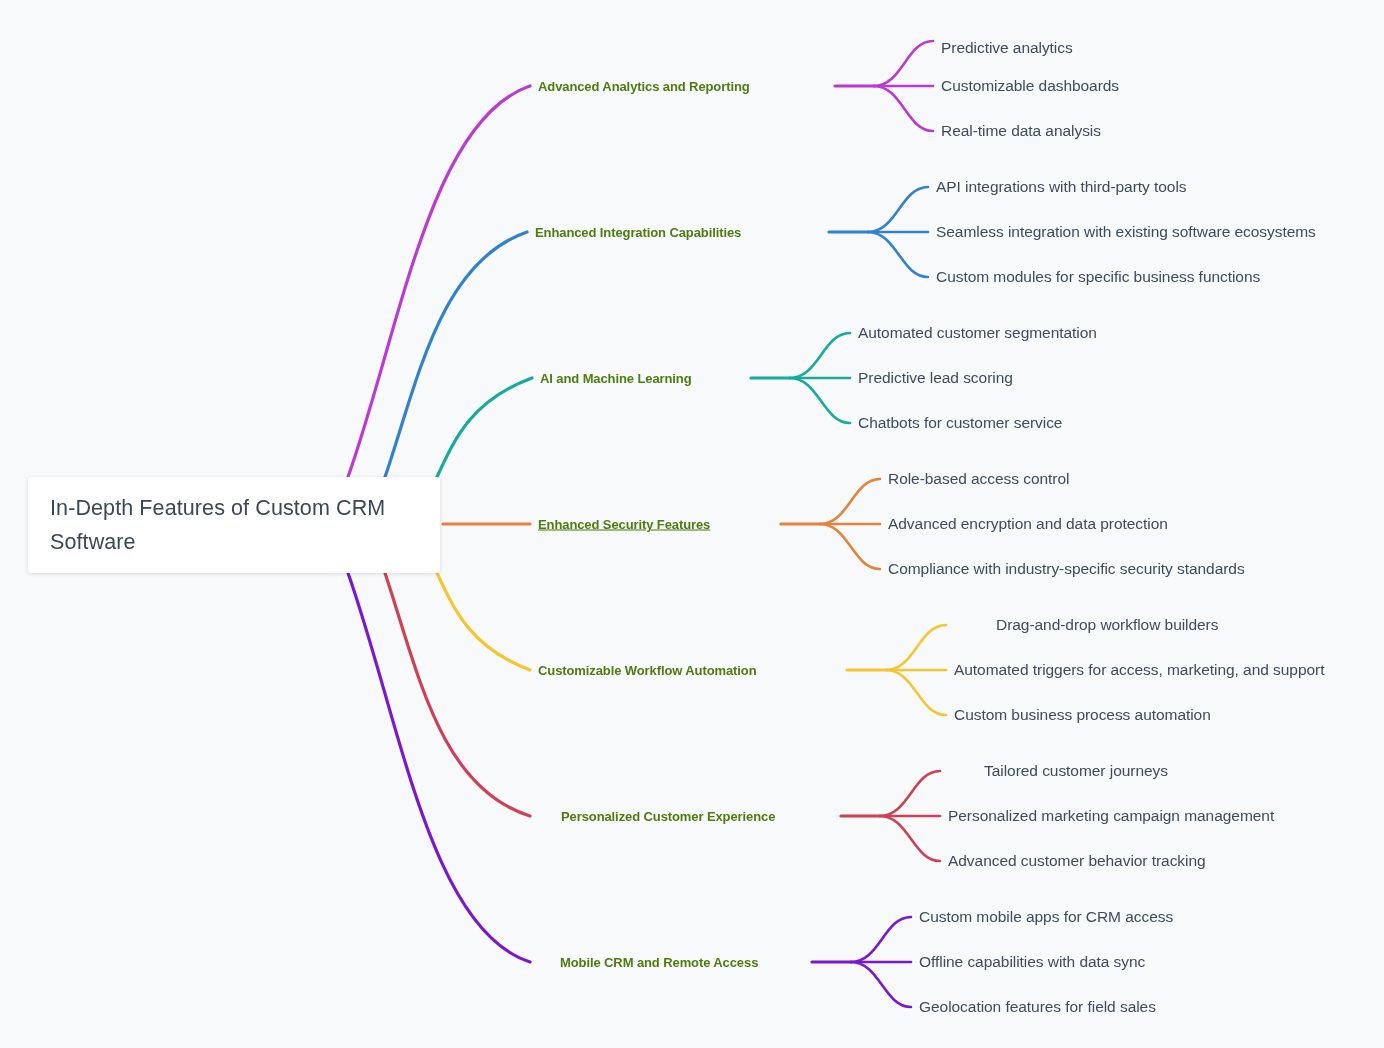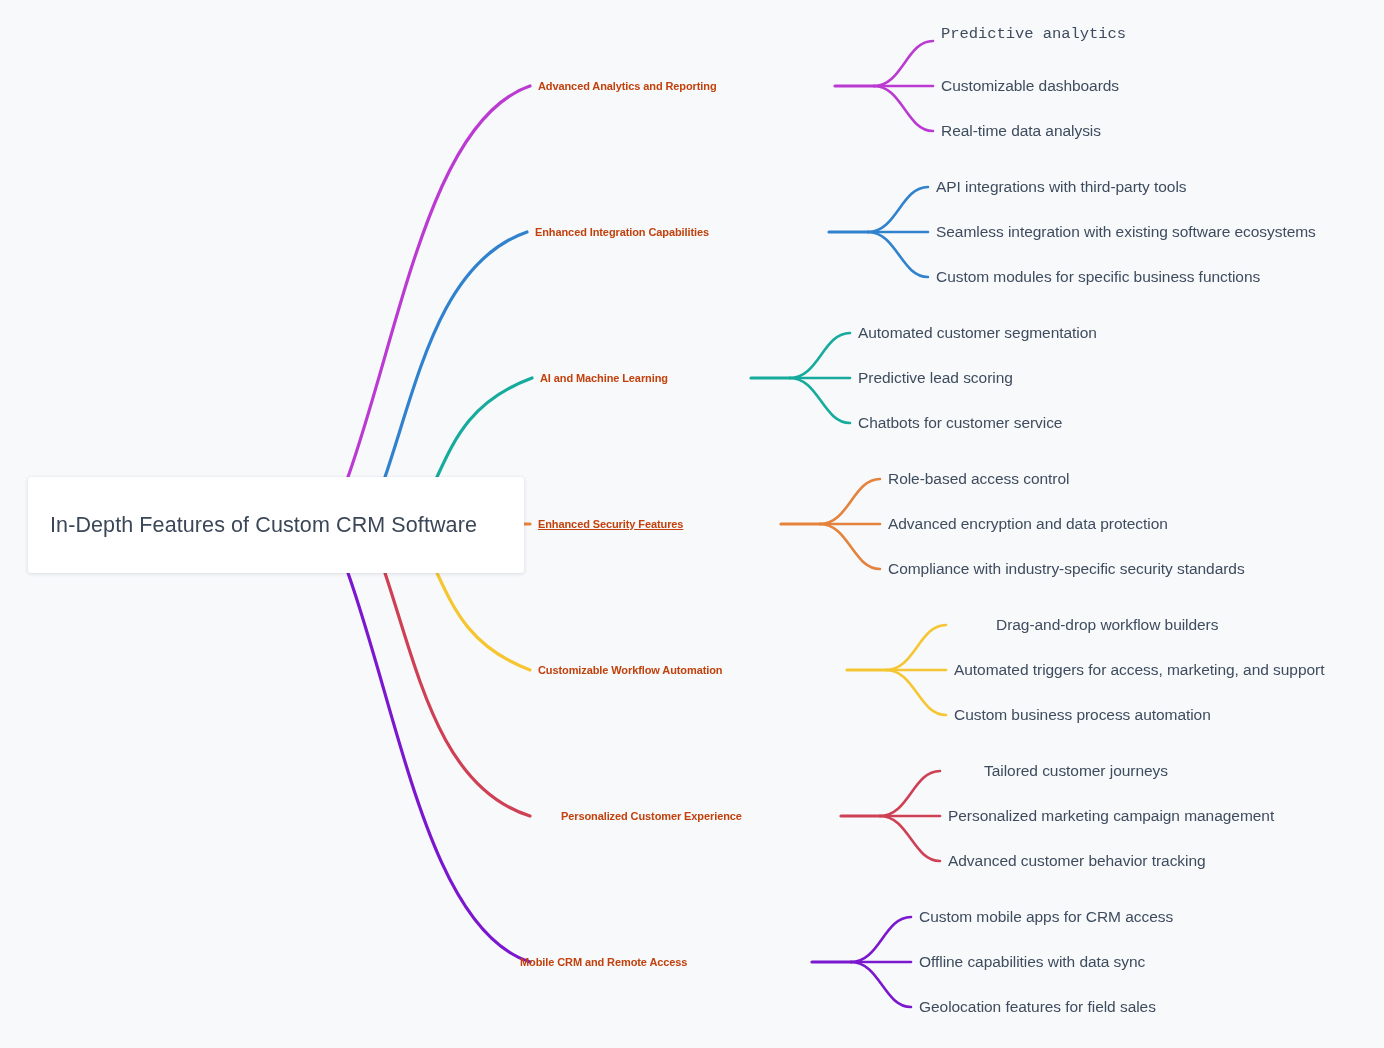--- a/index.html
+++ b/index.html
@@ -19,43 +19,43 @@
     position: absolute;
     left: 0; top: 0;
     width: 1384px;
     height: 1048px;
     pointer-events: none;
   }
   .root-node {
     position: absolute;
     left: 28px;
     top: 477px;
-    width: 496px;
+    width: 412px;
     height: 96px;
     box-sizing: border-box;
     background: #ffffff;
     border-radius: 3px;
     box-shadow: 0 1px 4px rgba(35,50,70,0.13), 0 0 1px rgba(35,50,70,0.10);
     display: flex;
     align-items: center;
     padding: 0 22px;
     z-index: 4;
   }
   .root-label {
     font-size: 21.5px;
     line-height: 34px;
     color: #3b4758;
     font-weight: 400;
     letter-spacing: 0.1px;
   }
   .branch-label {
     position: absolute;
-    font-size: 11px;
+    font-size: 13px;
     font-weight: bold;
-    color: #c2410c;
+    color: #4d7c0f;
     white-space: nowrap;
     transform: translateY(-50%);
     letter-spacing: -0.1px;
     z-index: 3;
   }
   .leaf-label {
     position: absolute;
     font-size: 15.5px;
     font-weight: 400;
     color: #3f4c5e;
@@ -107,21 +107,21 @@
       <path d="M 851 962 L 911 962" fill="none" stroke="#7b18cf" stroke-width="2.6" stroke-linecap="round"></path>
       <path d="M 851 962 C 879.8 962, 884 1007, 911 1007" fill="none" stroke="#7b18cf" stroke-width="2.6" stroke-linecap="round"></path>
     </svg>
 
   <div class="root-node">
     <div class="root-label">In-Depth Features of Custom CRM Software</div>
   </div>
 
   <div id="labels">
       <div class="branch-label" style="left: 538px; top: 86px;">Advanced Analytics and Reporting</div>
-      <div class="leaf-label" style="left: 941px; top: 34px; font-family: Liberation Mono, monospace;">Predictive analytics</div>
+      <div class="leaf-label" style="left: 941px; top: 48px;">Predictive analytics</div>
       <div class="leaf-label" style="left: 941px; top: 86px;">Customizable dashboards</div>
       <div class="leaf-label" style="left: 941px; top: 131px;">Real-time data analysis</div>
       <div class="branch-label" style="left: 535px; top: 232px;">Enhanced Integration Capabilities</div>
       <div class="leaf-label" style="left: 936px; top: 187px; text-align: right;">API integrations with third-party tools</div>
       <div class="leaf-label" style="left: 936px; top: 232px;">Seamless integration with existing software ecosystems</div>
       <div class="leaf-label" style="left: 936px; top: 277px;">Custom modules for specific business functions</div>
       <div class="branch-label" style="left: 540px; top: 378px;">AI and Machine Learning</div>
       <div class="leaf-label" style="left: 858px; top: 333px;">Automated customer segmentation</div>
       <div class="leaf-label" style="left: 858px; top: 378px;">Predictive lead scoring</div>
       <div class="leaf-label" style="left: 858px; top: 423px;">Chatbots for customer service</div>
@@ -130,19 +130,19 @@
       <div class="leaf-label" style="left: 888px; top: 524px;">Advanced encryption and data protection</div>
       <div class="leaf-label" style="left: 888px; top: 569px;">Compliance with industry-specific security standards</div>
       <div class="branch-label" style="left: 538px; top: 670px;">Customizable Workflow Automation</div>
       <div class="leaf-label" style="left: 962px; top: 625px; margin-left: 34px;">Drag-and-drop workflow builders</div>
       <div class="leaf-label" style="left: 954px; top: 670px;">Automated triggers for access, marketing, and support</div>
       <div class="leaf-label" style="left: 954px; top: 715px;">Custom business process automation</div>
       <div class="branch-label" style="left: 538px; top: 816px; margin-left: 23px;">Personalized Customer Experience</div>
       <div class="leaf-label" style="left: 984px; top: 771px;">Tailored customer journeys</div>
       <div class="leaf-label" style="left: 948px; top: 816px;">Personalized marketing campaign management</div>
       <div class="leaf-label" style="left: 948px; top: 861px;">Advanced customer behavior tracking</div>
-      <div class="branch-label" style="left: 520px; top: 962px;">Mobile CRM and Remote Access</div>
+      <div class="branch-label" style="left: 560px; top: 962px;">Mobile CRM and Remote Access</div>
       <div class="leaf-label" style="left: 919px; top: 917px;">Custom mobile apps for CRM access</div>
       <div class="leaf-label" style="left: 919px; top: 962px;">Offline capabilities with data sync</div>
       <div class="leaf-label" style="left: 919px; top: 1007px;">Geolocation features for field sales</div>
     </div>
 
 </div>
 
 </body></html>

